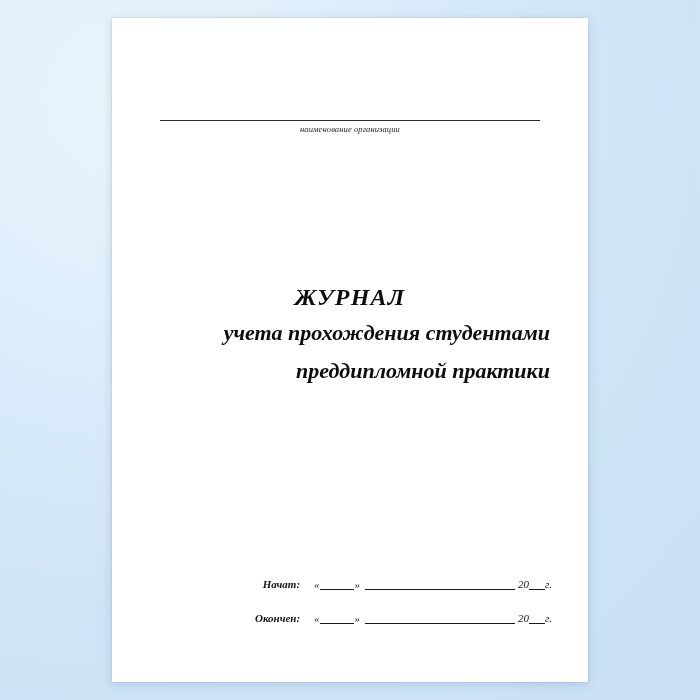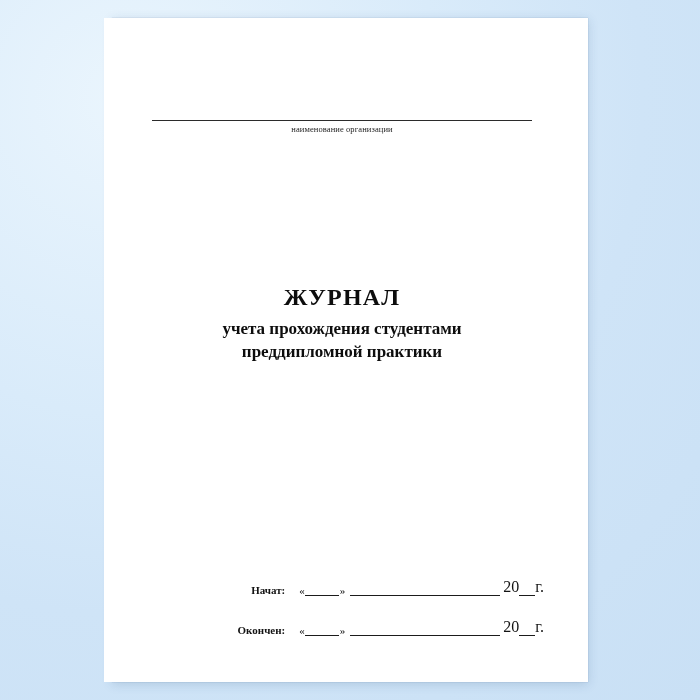--- a/index.html
+++ b/index.html
@@ -27,27 +27,28 @@
     left: 112px;
     top: 18px;
     width: 476px;
     height: 664px;
     background: #ffffff;
     box-shadow: 0 2px 10px rgba(40, 80, 120, 0.18), 0 0 1px rgba(40,80,120,0.35);
   }
 
   .sheet {
     position: absolute;
-    left: 104px;
+    left: 112px;
     top: 18px;
     width: 476px;
     height: 664px;
     background: #ffffff;
     box-sizing: border-box;
     padding: 0;
+    font-style: italic;
   }
 
   
   .org-block {
     position: absolute;
     left: 48px;
     top: 88px;
     width: 380px;
     text-align: center;
   }
@@ -74,23 +75,24 @@
     color: #0d0d0d;
   }
   .title-main {
     font-size: 24px;
     font-weight: bold;
     letter-spacing: 1.2px;
     line-height: 1.25;
   }
   .title-sub {
     margin-top: 6px;
-    font-size: 17px;
+    font-size: 22px;
     font-weight: bold;
     line-height: 1.35;
+    text-align: right;
   }
 
   
   .footer-block {
     position: absolute;
     left: 48px;
     top: 560px;
     width: 392px;
     font-size: 11px;
     color: #131313;
@@ -116,21 +118,21 @@
     height: 11px;
   }
   .quote-close { font-size: 11px; padding-left: 1px; }
   .blank-long {
     display: inline-block;
     width: 150px;
     border-bottom: 1px solid #1b1b1b;
     height: 11px;
     margin: 0 3px 0 5px;
   }
-  .year-text { font-size: 16px; text-align: right; }
+  .year-text { font-size: 11px; text-align: right; }
   .blank-tiny {
     display: inline-block;
     width: 16px;
     border-bottom: 1px solid #1b1b1b;
     height: 11px;
   }
 </style>
 </head>
 <body>
 
@@ -141,21 +143,21 @@
 <div class="sheet">
 
   <div class="org-block">
     <div class="org-rule"></div>
     <div class="org-caption">наименование организации</div>
   </div>
 
   <div class="title-block">
     <div class="title-main">ЖУРНАЛ</div>
     <div class="title-sub">учета прохождения студентами</div>
-    <div class="title-sub" style="margin-top:0;">преддипломной практики</div>
+    <div class="title-sub" style="margin-top:8px;">преддипломной практики</div>
   </div>
 
   <div class="footer-block">
 
     <div class="date-row">
       <span class="date-label">Начат:</span>
       <span class="quote-open">«</span>
       <span class="blank-short"></span>
       <span class="quote-close">»</span>
       <span class="blank-long"></span>

